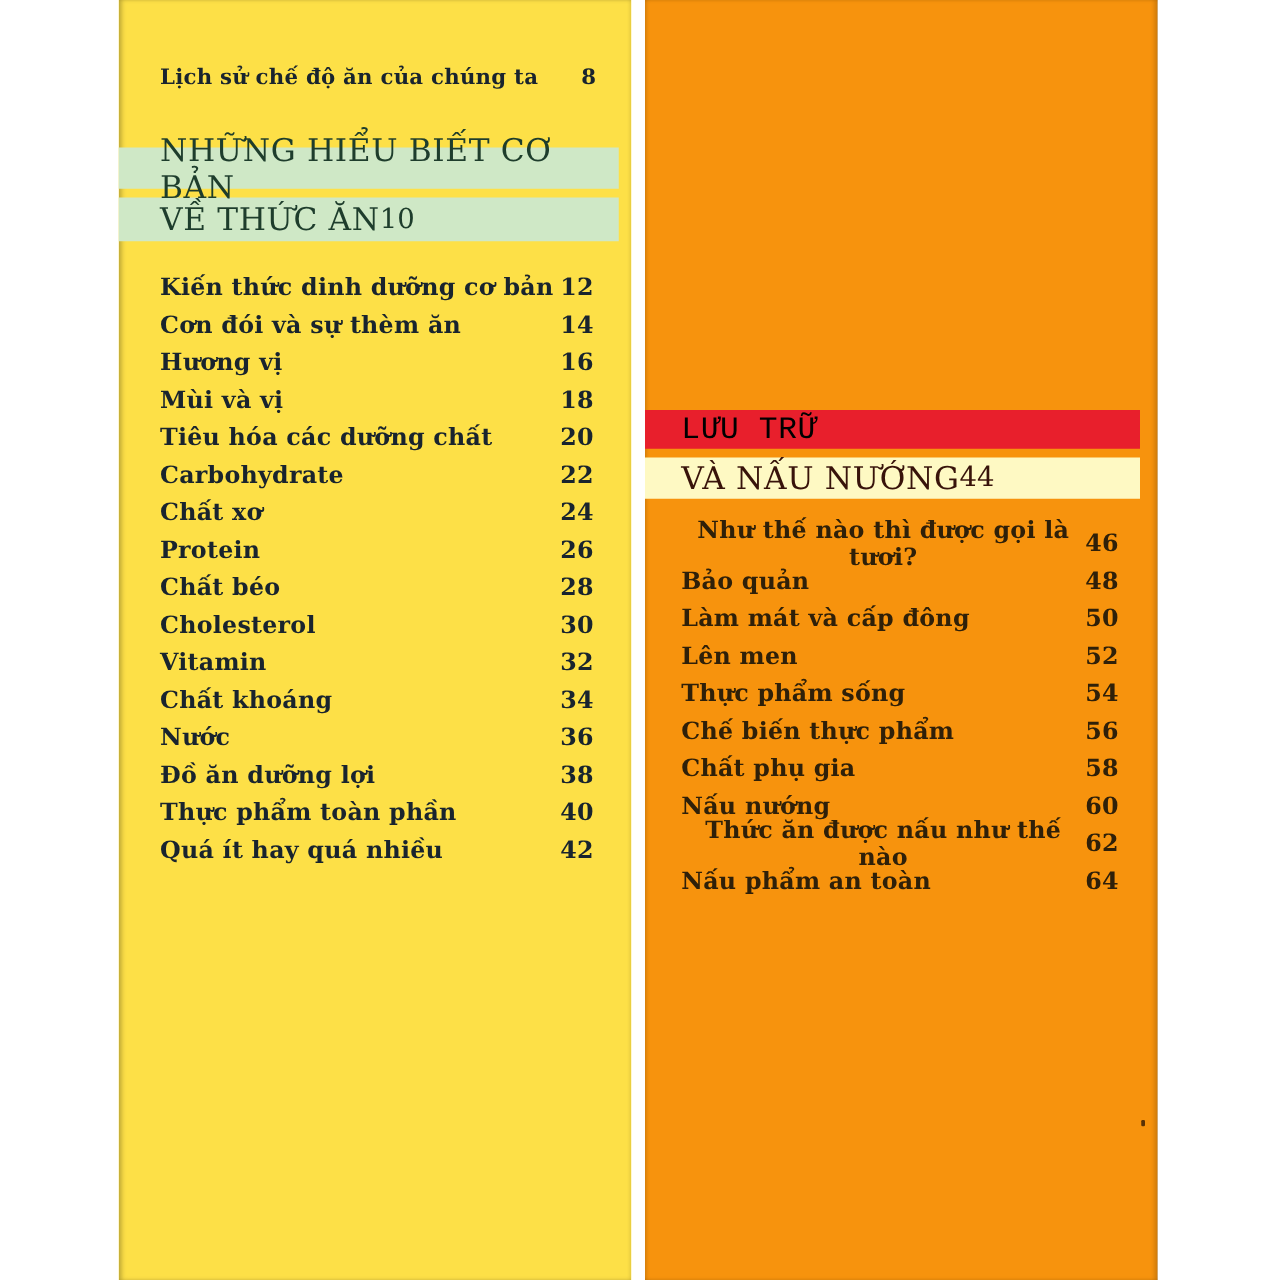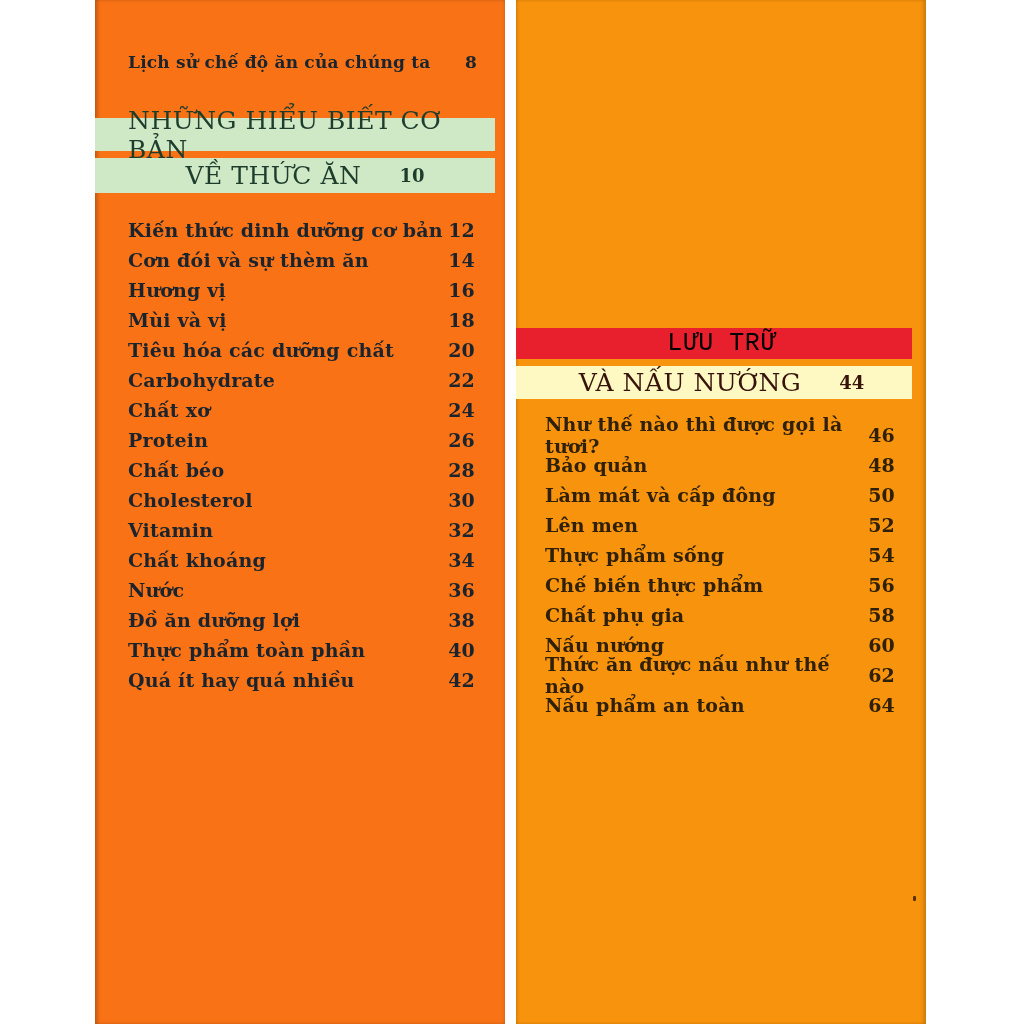--- a/index.html
+++ b/index.html
@@ -14,45 +14,45 @@
   .page-header{
     position:absolute;top:52px;left:33px;right:28px;
     display:flex;justify-content:space-between;align-items:baseline;
     font-size:17px;font-weight:600;letter-spacing:.2px;
   }
   .page-header .hnum{font-weight:700;}
 
   .banner{position:absolute;left:0;}
   .banner-left{top:118px;width:400px;}
   .banner-right{top:328px;width:396px;}
-  .strip{display:flex;align-items:center;justify-content:center;
+  .strip{display:flex;align-items:center;justify-content:flex-start;
          padding-left:33px;padding-right:13px;
          font-size:25px;letter-spacing:.5px;font-weight:500;}
   .banner-right .strip{padding-left:29px;padding-right:14px;}
   .banner-left .s1{height:33px;margin-bottom:7px;}
   .banner-left .s2{height:35px;}
   .banner-right .s1{height:31px;margin-bottom:7px;}
   .banner-right .s2{height:33px;}
-  .strip .bnum{font-size:18px;font-weight:700;letter-spacing:0;margin-left:38px;}
+  .strip .bnum{font-size:22px;font-weight:400;letter-spacing:0;}
 
   .toc-list{position:absolute;}
   .toc-list-left{top:215px;left:33px;right:30px;}
   .toc-list-right{top:420px;left:29px;right:31px;}
   .toc-row{height:30px;display:flex;justify-content:space-between;align-items:center;
-           font-size:19px;font-weight:600;letter-spacing:.2px;}
+           font-size:19px;font-weight:600;letter-spacing:.2px;text-align:center;}
   .toc-num{font-weight:700;font-size:19px;}
 
   .speck{position:absolute;left:913px;top:896px;width:3px;height:5px;background:#5a3205;border-radius:1px;}
 </style>
 </head>
 <body>
 
 <div class="canvas">
 
-  <div class="page page-left" style="background: #f97316; color: rgb(25, 36, 46);">
+  <div class="page page-left" style="background: #fde047; color: rgb(25, 36, 46);">
     <div class="page-header">
       <span>Lịch sử chế độ ăn của chúng ta</span>
       <span class="hnum">8</span>
     </div>
 
     <div class="banner banner-left">
       <div class="strip s1" style="background: rgb(207, 232, 198); color: rgb(30, 61, 44);">
         <span>NHỮNG HIỂU BIẾT CƠ BẢN</span>
       </div>
       <div class="strip s2" style="background: rgb(207, 232, 198); color: rgb(30, 61, 44);">

